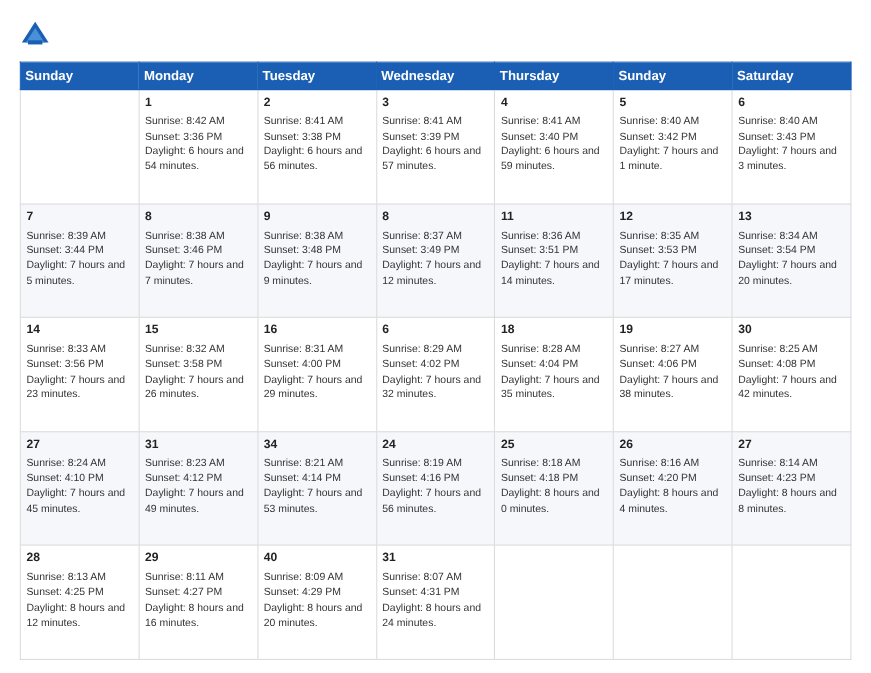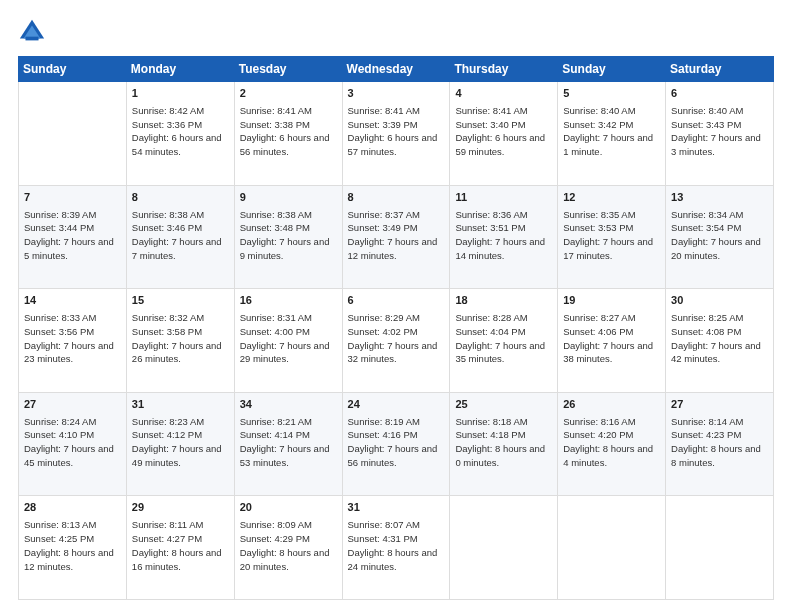--- a/index.html
+++ b/index.html
@@ -166,21 +166,21 @@
           <td><span class="day-number">31</span>Sunrise: 8:23 AM<br>Sunset: 4:12 PM<br>Daylight: 7 hours and 49 minutes.</td>
           <td><span class="day-number">34</span>Sunrise: 8:21 AM<br>Sunset: 4:14 PM<br>Daylight: 7 hours and 53 minutes.</td>
           <td><span class="day-number">24</span>Sunrise: 8:19 AM<br>Sunset: 4:16 PM<br>Daylight: 7 hours and 56 minutes.</td>
           <td><span class="day-number">25</span>Sunrise: 8:18 AM<br>Sunset: 4:18 PM<br>Daylight: 8 hours and 0 minutes.</td>
           <td><span class="day-number">26</span>Sunrise: 8:16 AM<br>Sunset: 4:20 PM<br>Daylight: 8 hours and 4 minutes.</td>
           <td><span class="day-number">27</span>Sunrise: 8:14 AM<br>Sunset: 4:23 PM<br>Daylight: 8 hours and 8 minutes.</td>
         </tr>
         <tr>
           <td><span class="day-number">28</span>Sunrise: 8:13 AM<br>Sunset: 4:25 PM<br>Daylight: 8 hours and 12 minutes.</td>
           <td><span class="day-number">29</span>Sunrise: 8:11 AM<br>Sunset: 4:27 PM<br>Daylight: 8 hours and 16 minutes.</td>
-          <td><span class="day-number">20</span>Sunrise: 8:09 AM<br>Sunset: 4:29 PM<br>Daylight: 8 hours and 20 minutes.</td>
+          <td><span class="day-number">40</span>Sunrise: 8:09 AM<br>Sunset: 4:29 PM<br>Daylight: 8 hours and 20 minutes.</td>
           <td><span class="day-number">31</span>Sunrise: 8:07 AM<br>Sunset: 4:31 PM<br>Daylight: 8 hours and 24 minutes.</td>
           <td class="empty-cell"></td>
           <td class="empty-cell"></td>
           <td class="empty-cell"></td>
         </tr>
       </tbody>
   </table>
 </div>
 
 </body></html>

